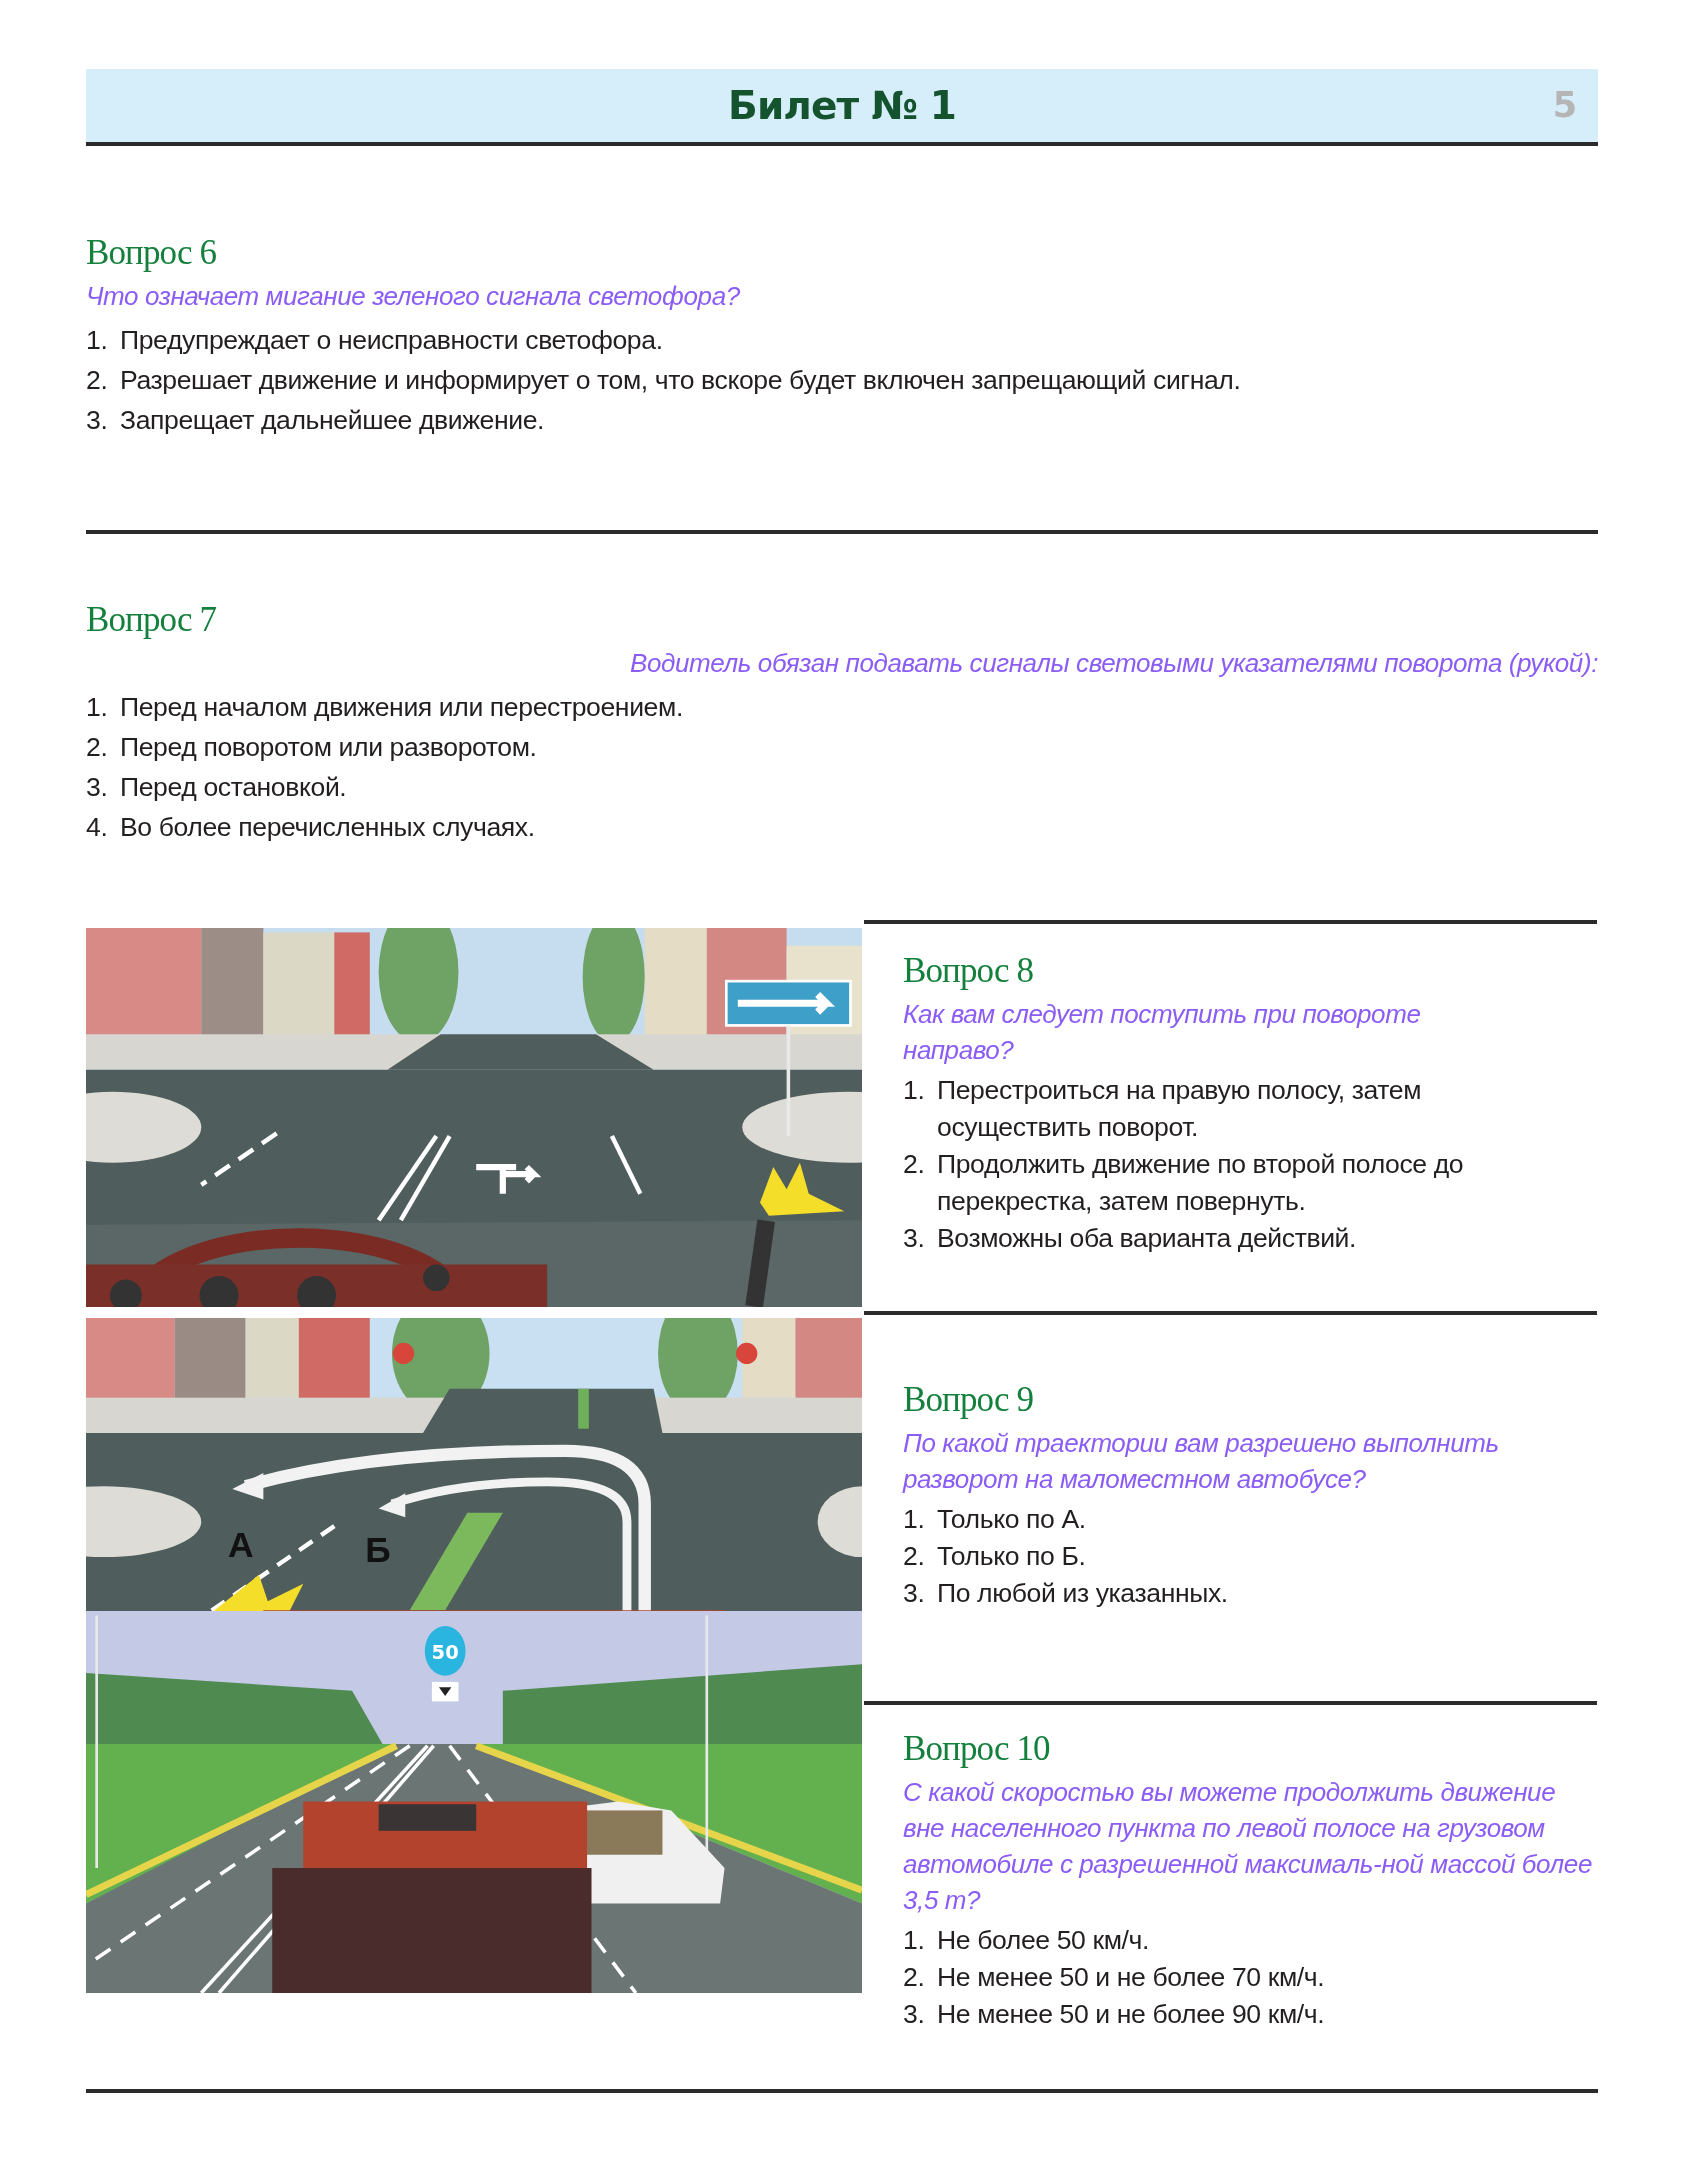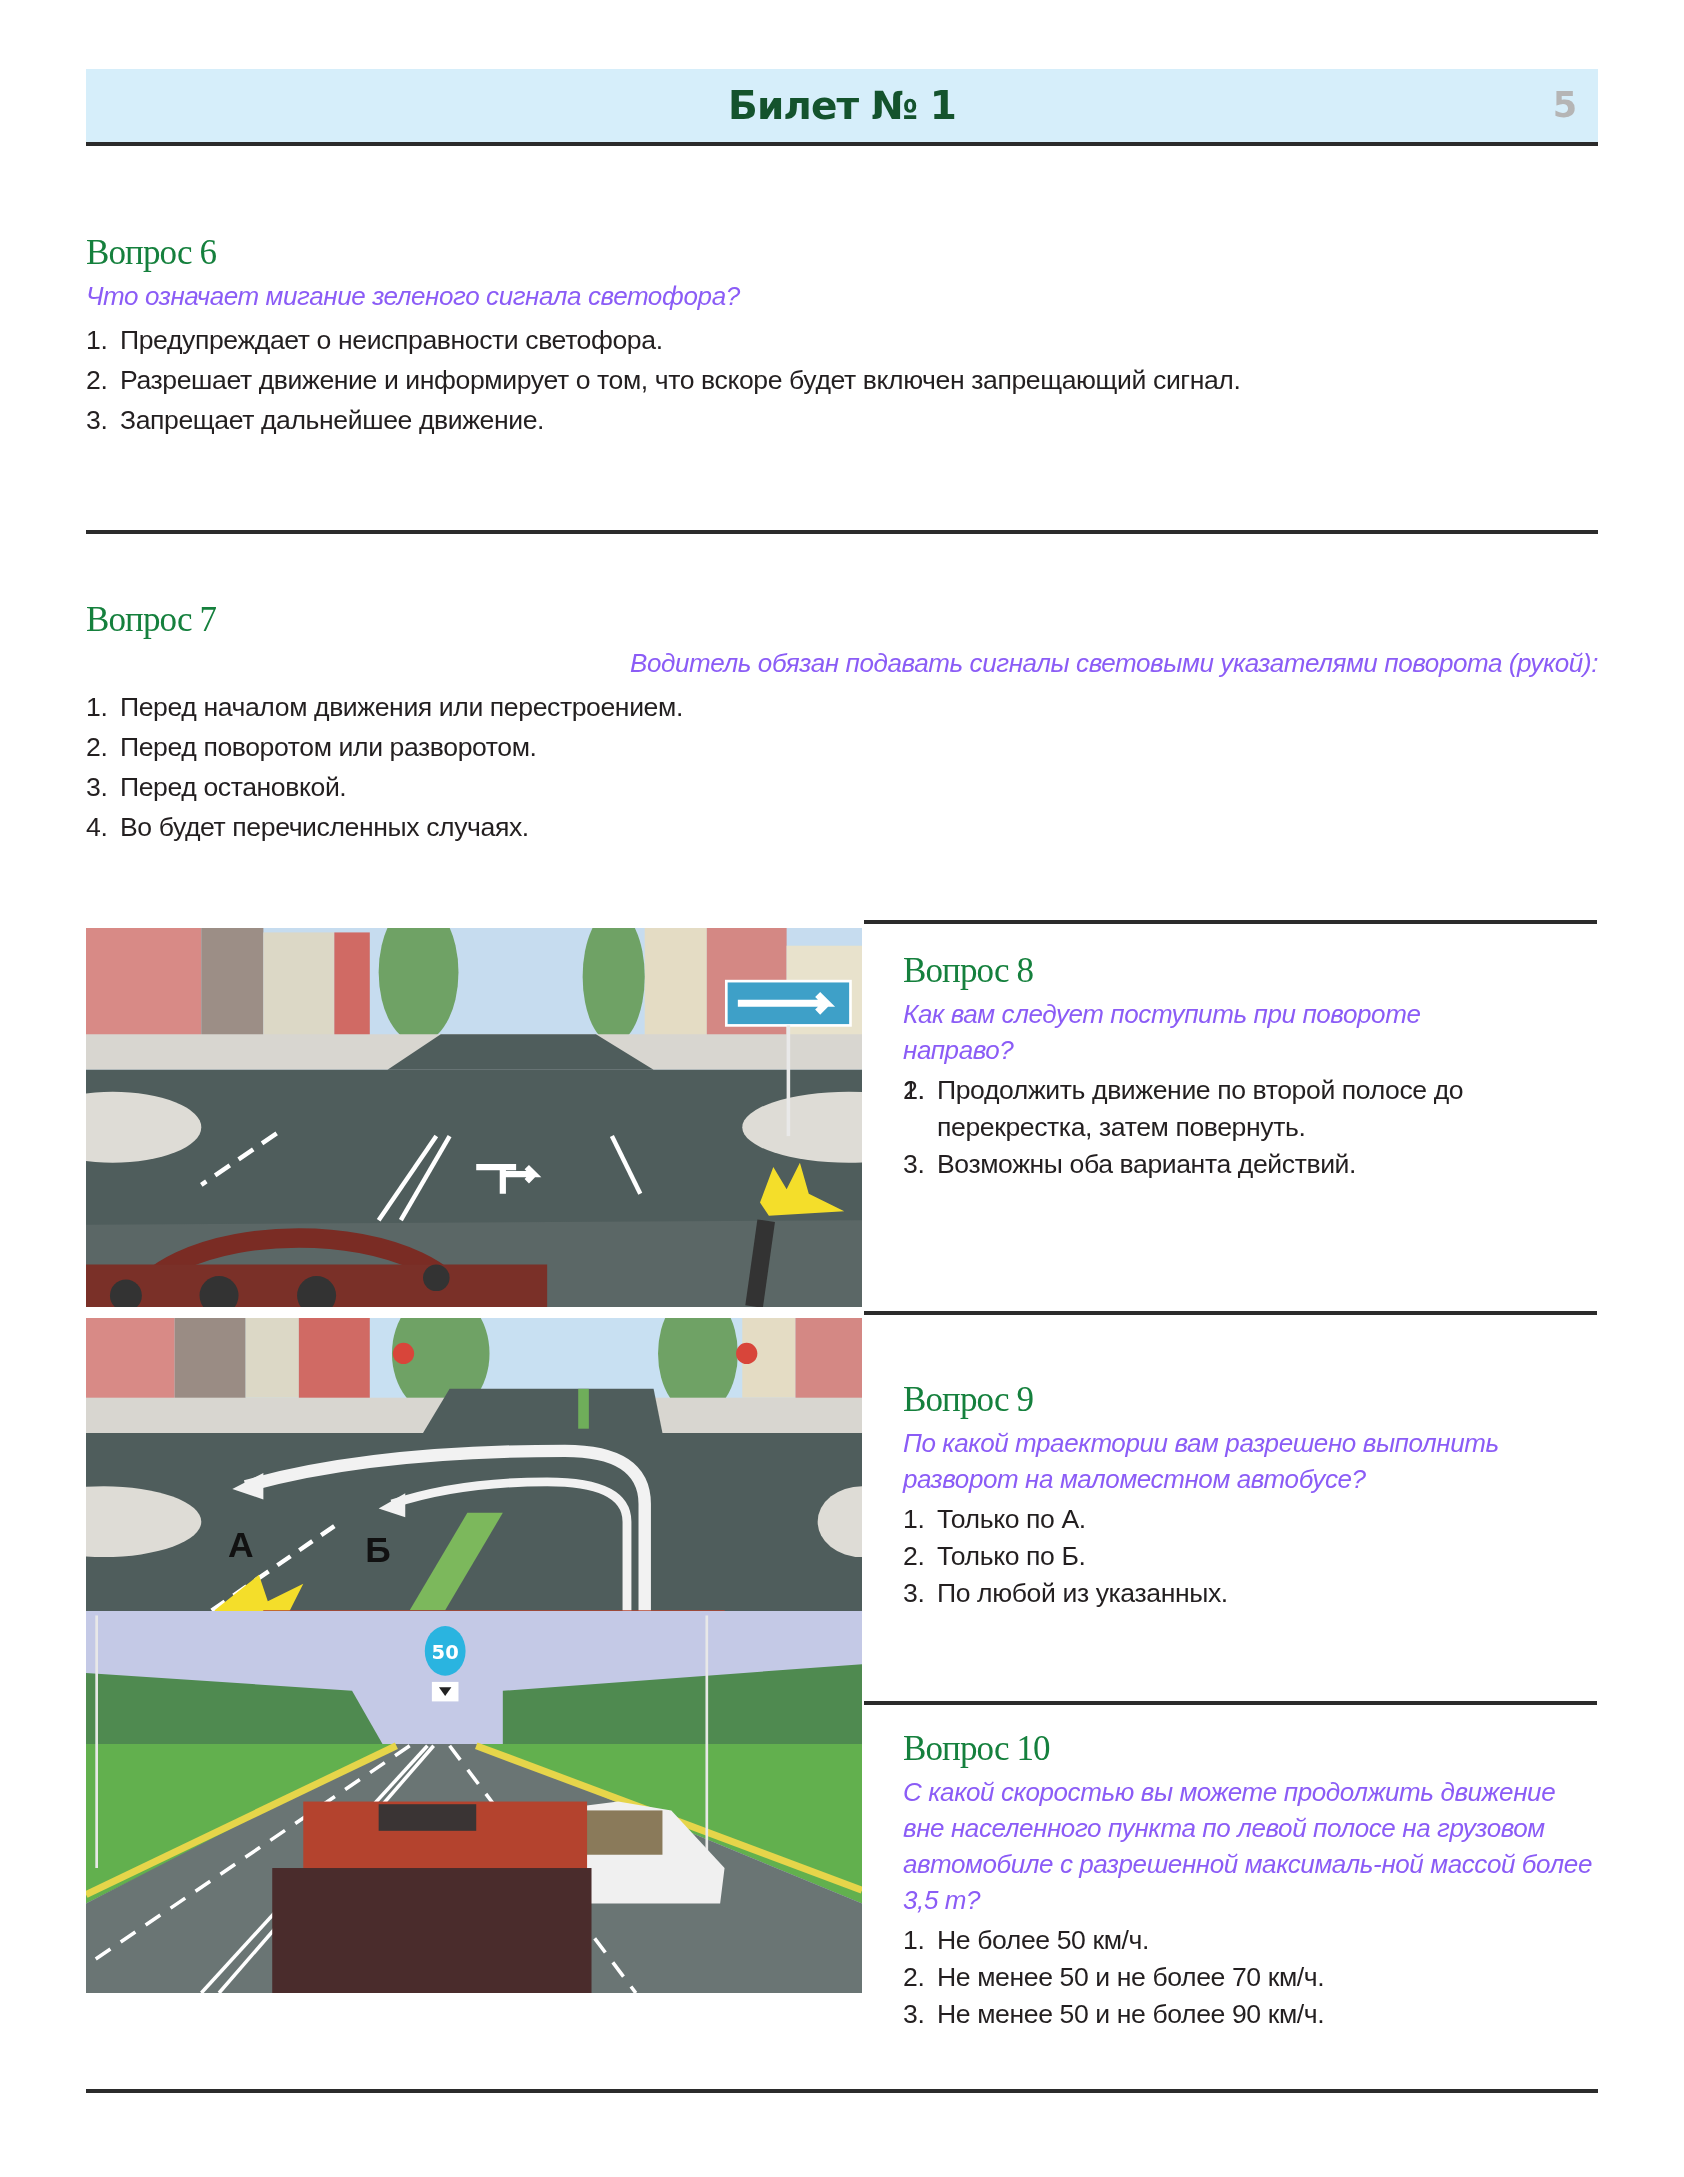--- a/index.html
+++ b/index.html
@@ -55,21 +55,21 @@
 
 <div class="abs rule" style="left:86px; top:530px; width:1512px;"></div>
 
 <section class="abs" style="left:86px; top:599px; width:1512px;">
   <div class="q-title">Вопрос 7</div>
   <div class="q-text" style="margin-top:5.3px;text-align:right;">Водитель обязан подавать сигналы световыми указателями поворота (рукой):</div>
   <ul class="opts" style="margin-top:5.3px;">
     <li><span class="num">1.</span><span>Перед началом движения или перестроением.</span></li>
     <li><span class="num">2.</span><span>Перед поворотом или разворотом.</span></li>
     <li><span class="num">3.</span><span>Перед остановкой.</span></li>
-    <li><span class="num">4.</span><span>Во будет перечисленных случаях.</span></li>
+    <li><span class="num">4.</span><span>Во более перечисленных случаях.</span></li>
   </ul>
 </section>
 
 <div class="abs rule" style="left:864px; top:920px; width:733px;"></div>
 <div class="abs rule" style="left:864px; top:1311px; width:733px;"></div>
 <div class="abs rule" style="left:864px; top:1701px; width:733px;"></div>
 <div class="abs rule" style="left:86px; top:2089px; width:1512px;"></div>
 
 <div class="illus" style="top:928px; height:379px;">
   <svg viewBox="0 0 875 428" preserveAspectRatio="none">
@@ -115,21 +115,21 @@
     <circle cx="260" cy="415" r="22" fill="#333"></circle>
       <circle cx="395" cy="395" r="15" fill="#333"></circle>
     <rect x="750" y="330" width="20" height="98" fill="#333" transform="rotate(8 760 380)"></rect>
   </svg>
 </div>
 
 <section class="side" style="top:950px;">
   <div class="q-title">Вопрос 8</div>
   <div class="q-text" style="margin-top:5.3px; width:550px;">Как вам следует поступить при повороте направо?</div>
   <ul class="opts" style="margin-top:3.5px; width:603px;">
-    <li><span class="num">1.</span></li>
+    <li><span class="num">1.</span><span>Перестроиться на правую полосу, затем осуществить поворот.</span></li>
     <li><span class="num">2.</span><span>Продолжить движение по второй полосе до перекрестка, затем повернуть.</span></li>
     <li><span class="num">3.</span><span>Возможны оба варианта действий.</span></li>
   </ul>
 </section>
 
 <div class="illus" style="top:1318px; height:379px;">
   <svg viewBox="0 0 875 428" preserveAspectRatio="none">
     <rect x="0" y="0" width="875" height="428" fill="#c8e0f2"></rect>
     <rect x="0" y="0" width="100" height="110" fill="#d88a86"></rect>
     <rect x="100" y="0" width="80" height="110" fill="#9a8c84"></rect>

